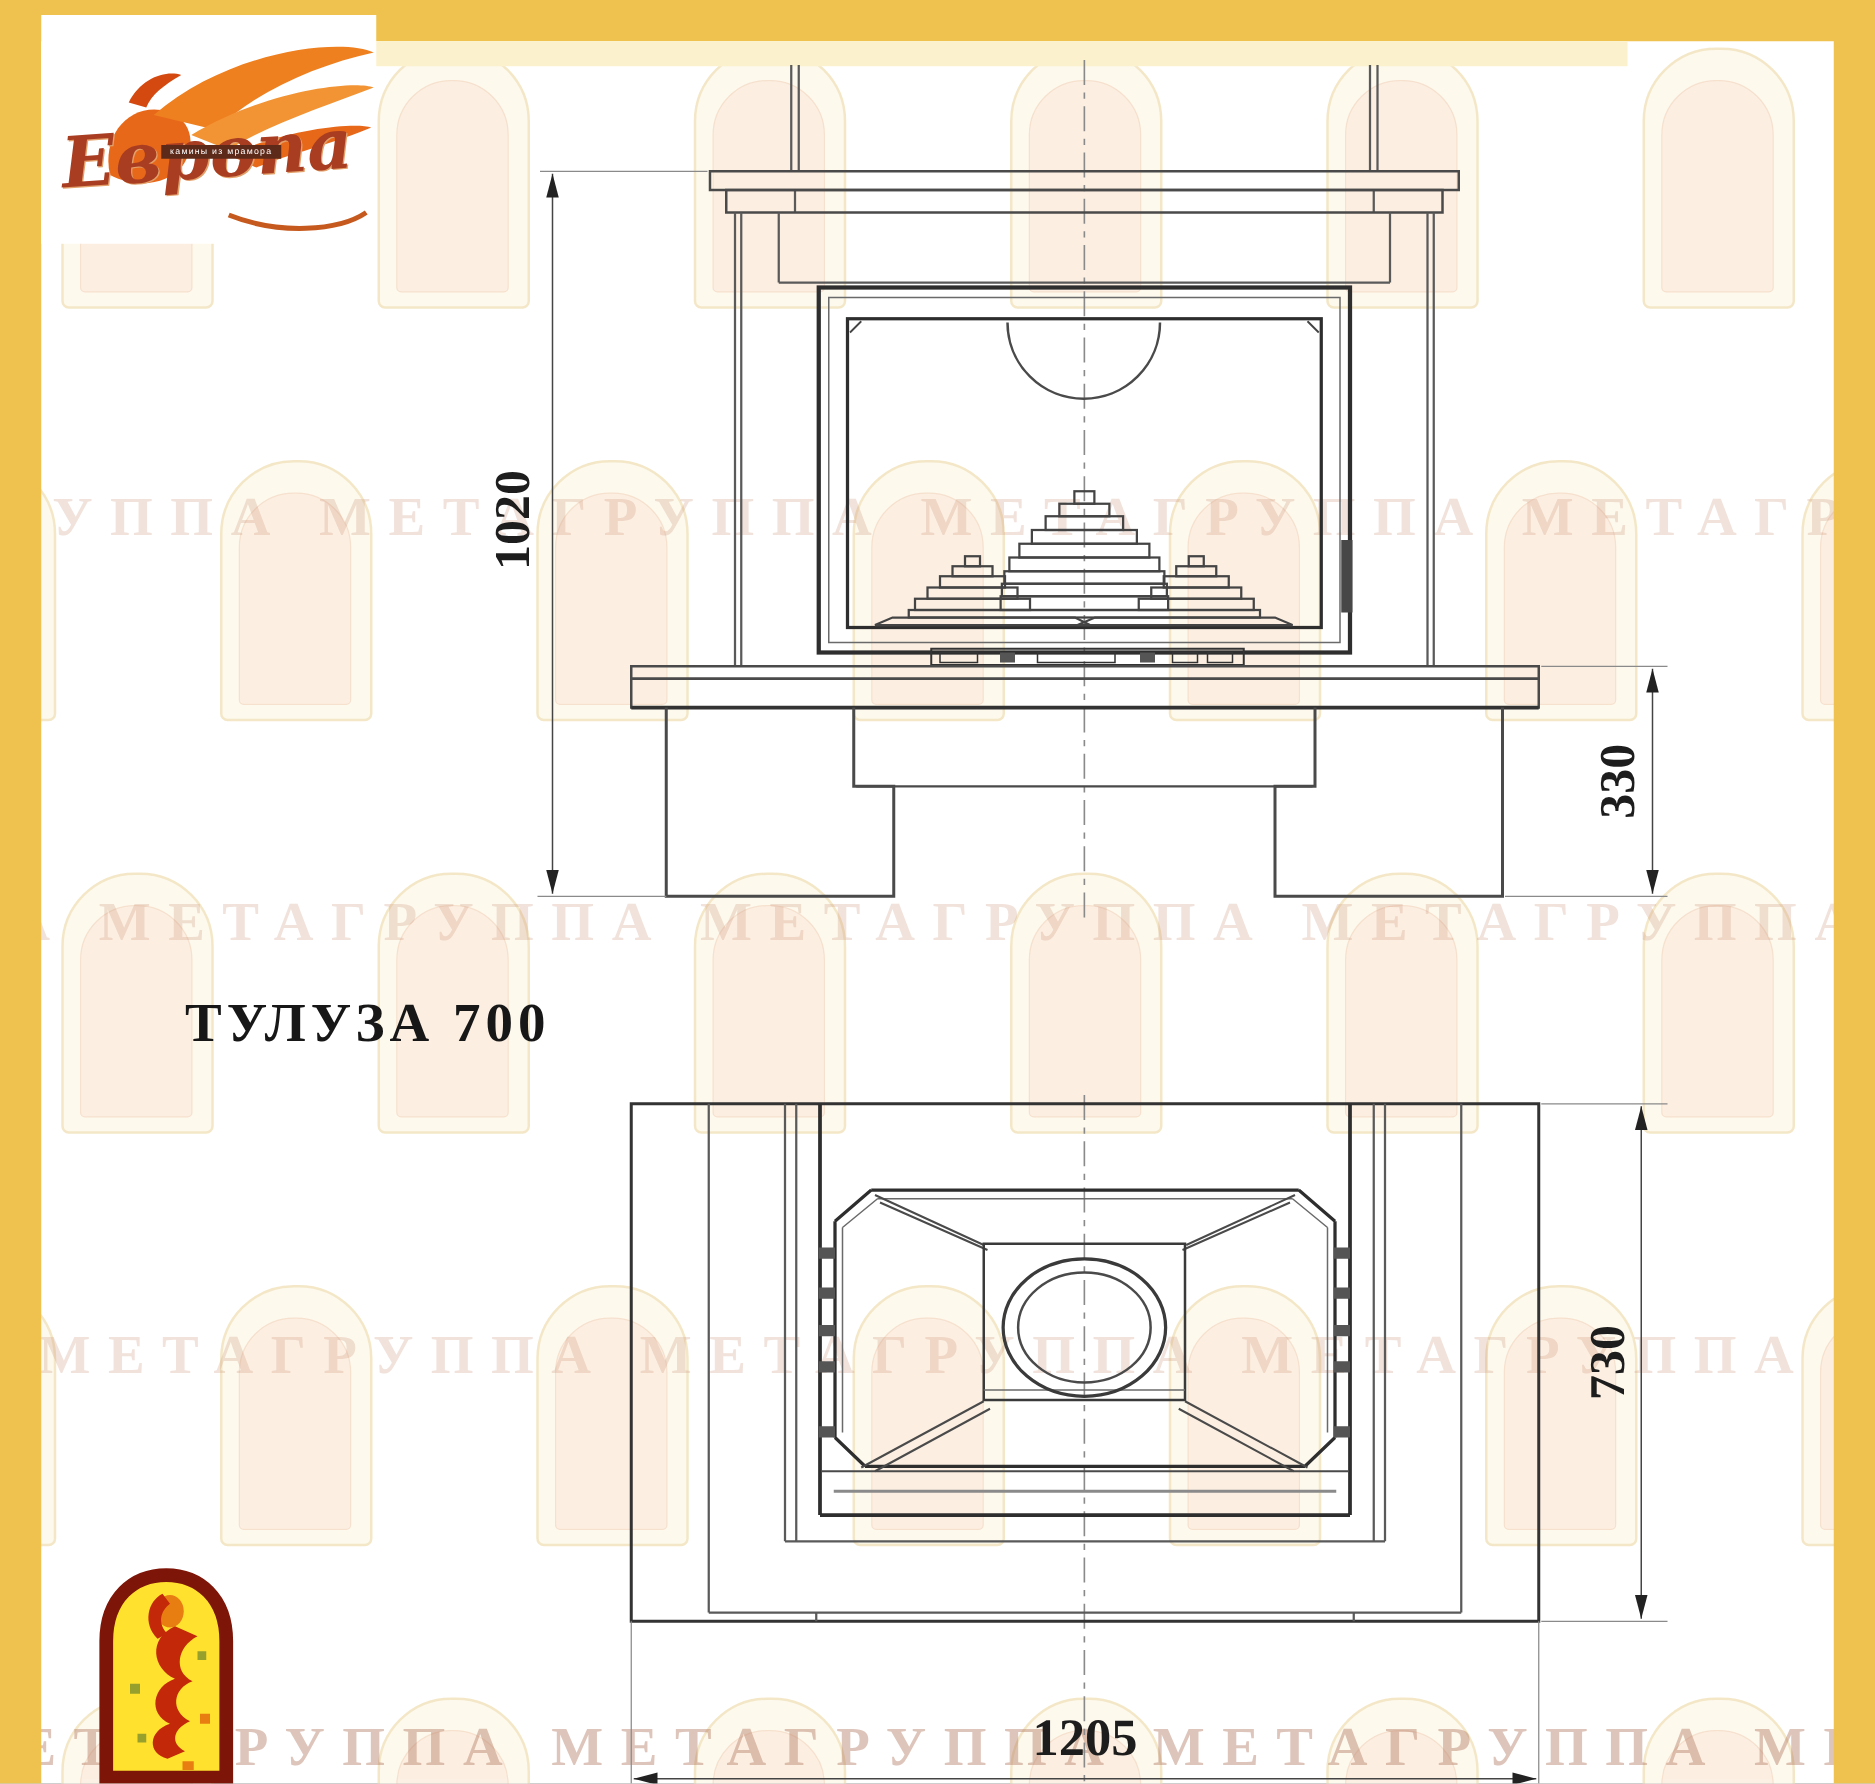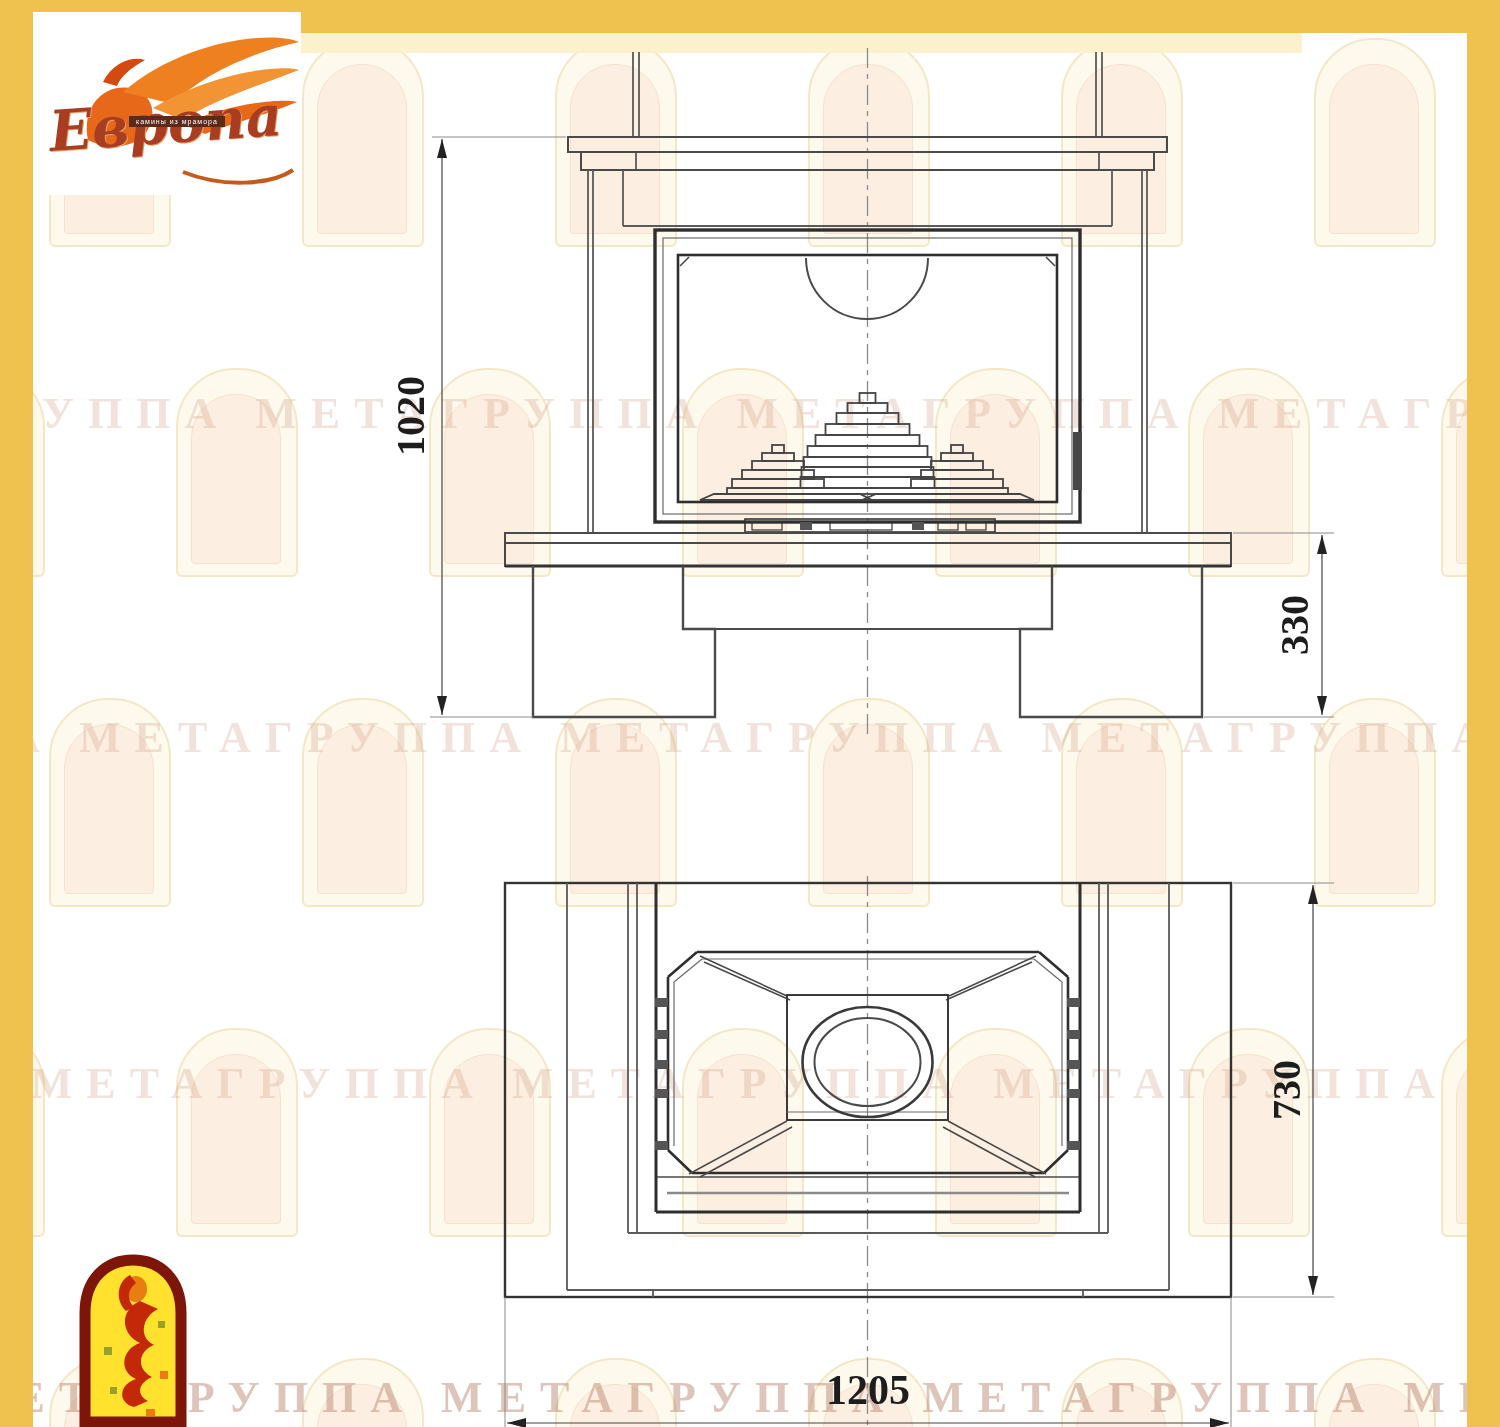--- a/index.html
+++ b/index.html
@@ -290,20 +290,21 @@
       <g>
         <path d="M505 1297 V1427 M1231 1297 V1427" stroke="#8a8a8a" stroke-width="1"></path>
         <path d="M507 1423 H1229" stroke="#444" stroke-width="1.2"></path>
         <polygon points="507,1423 526,1418 526,1428" fill="#222"></polygon>
         <polygon points="1229,1423 1210,1418 1210,1428" fill="#222"></polygon>
         <text x="868" y="1404" text-anchor="middle" font-size="42" font-weight="700" fill="#1d1d1d">1205</text>
       </g>
     </g>
   </svg>
 
+  <div class="model-title">ТУЛУЗА 700</div>
 
   <div class="logo-box">
     <svg width="268" height="183" viewBox="0 0 268 183">
       <path d="M55 128 C48 96 70 72 96 76 C120 80 126 104 112 122 C102 134 78 140 55 128 Z" fill="#e8681a"></path>
       <path d="M90 80 C150 28 240 18 266 30 C220 40 170 62 140 92 Z" fill="#ef8020"></path>
       <path d="M120 96 C180 60 250 52 266 58 C230 72 180 88 150 108 Z" fill="#f29434"></path>
       <path d="M150 112 C200 90 252 86 264 90 C236 102 196 112 172 122 Z" fill="#e8681a"></path>
       <path d="M70 70 C80 50 100 44 112 48 C98 56 88 64 84 74 Z" fill="#d4490f"></path>
       <path d="M150 160 C190 176 238 173 260 158" fill="none" stroke="#c65a1e" stroke-width="4"></path>
     </svg>

